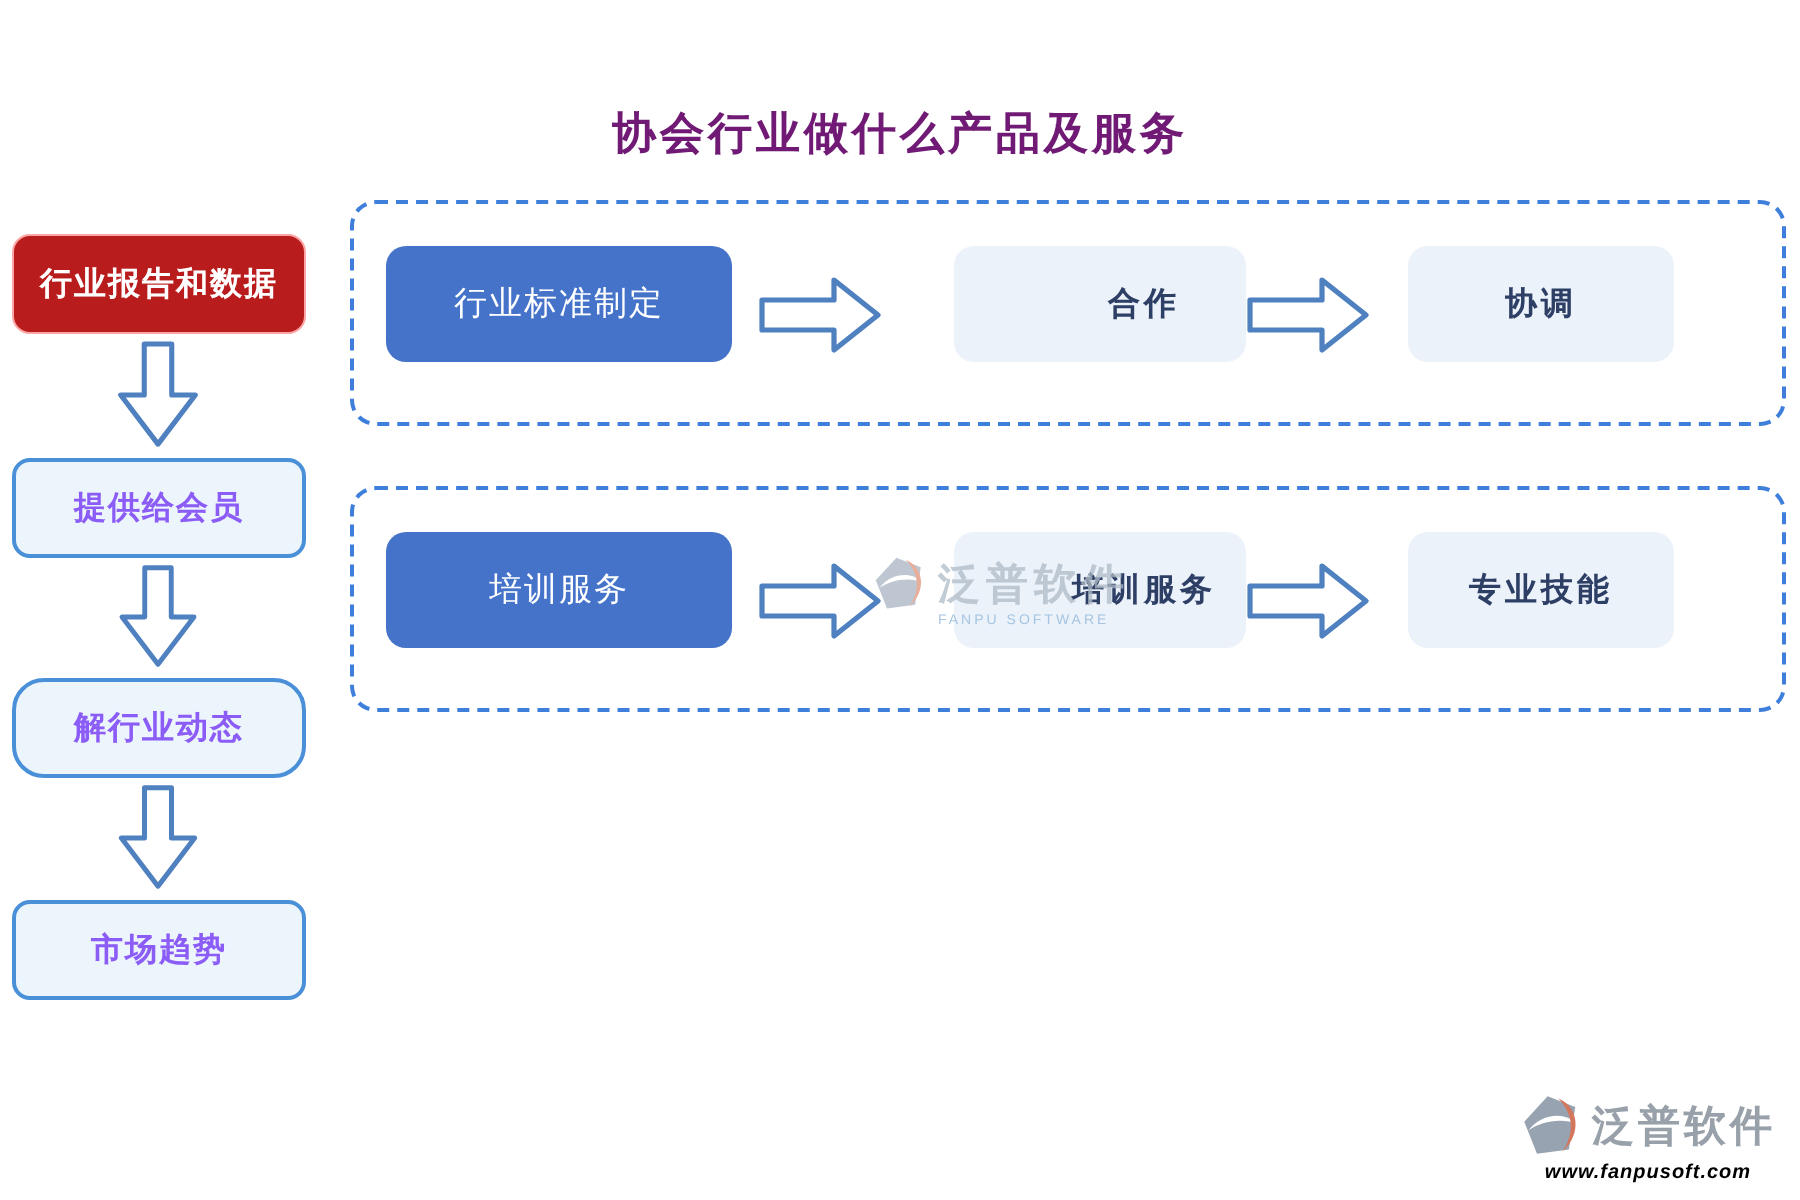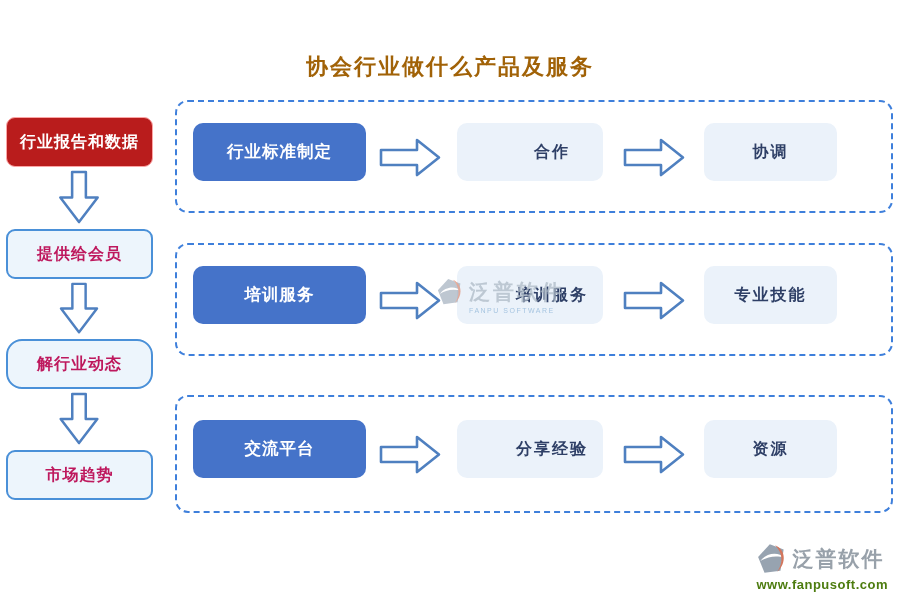--- a/index.html
+++ b/index.html
@@ -15,39 +15,39 @@
   .title {
     position: absolute;
     top: 52px;
     left: 0;
     width: 100%;
     text-align: center;
     font-family: "Liberation Serif", "DejaVu Serif", serif;
     font-size: 22px;
     font-weight: 600;
     letter-spacing: 2px;
-    color: #a16207;
+    color: #701a75;
   }
 
   
   .lbox {
     position: absolute;
     left: 6px;
     width: 147px;
     height: 50px;
     border-radius: 9px;
     display: flex;
     align-items: center;
     justify-content: center;
     font-size: 16px;
     font-weight: bold;
     letter-spacing: 1px;
     background: #EDF5FC;
     border: 2px solid #4A90D8;
-    color: #be185d;
+    color: #8b5cf6;
   }
   .lbox.primary {
     background: #b91c1c;
     border: 1px solid #fca5a5;
     color: #ffffff;
   }
   .lb1 { top: 117px; }
   .lb2 { top: 229px; }
   .lb3 { top: 339px; border-radius: 16px; }
   .lb4 { top: 450px; }
@@ -75,38 +75,38 @@
     top: 21px;
     width: 173px;
     height: 58px;
     border-radius: 10px;
     background: #4573C9;
     color: #fff;
     display: flex;
     align-items: center;
     justify-content: center;
     font-size: 16.5px;
-    font-weight: bold;
+    font-weight: normal;
     letter-spacing: 1px;
   }
   .litebox {
     position: absolute;
     top: 21px;
     height: 58px;
     border-radius: 10px;
     background: #EBF2FA;
     color: #2E3F66;
     display: flex;
     align-items: center;
     justify-content: center;
     font-size: 16px;
     font-weight: bold;
     letter-spacing: 2px;
   }
-  .pos1 { left: 280px; width: 146px; padding-left: 44px; }
+  .pos1 { left: 300px; width: 146px; padding-left: 44px; }
   .pos2 { left: 527px; width: 133px; }
   .rarrow { position: absolute; top: 35px; width: 63px; height: 41px; }
   .ra1 { left: 202px; }
   .ra2 { left: 446px; }
   .r3 .bluebox, .r3 .litebox { top: 23px; }
   .r3 .rarrow { top: 37px; }
 
   
   .watermark {
     position: absolute;
@@ -145,25 +145,26 @@
   }
   .fb-top { display: flex; align-items: center; }
   .fb-name {
     font-size: 21px;
     font-weight: bold;
     letter-spacing: 2px;
     color: #98A1AA;
     margin-left: 2px;
   }
   .fb-url {
-    font-size: 13px;
+    font-size: 10px;
     font-weight: bold;
     letter-spacing: 0.5px;
-    color: #4d7c0f;
+    color: #000000;
     margin-top: 1px;
+    font-style: italic;
   }
 </style>
 </head>
 <body>
 
 <div class="canvas">
 
   <div class="title">协会行业做什么产品及服务</div>
 
   <div>
@@ -205,31 +206,20 @@
     <svg class="rarrow ra1" viewBox="0 0 63 41">
       <path d="M2 13 L38 13 L38 3 L60 20.5 L38 38 L38 28 L2 28 Z" fill="#ffffff" stroke="#4F80C0" stroke-width="2.6" stroke-linejoin="round"></path>
     </svg>
     <div class="litebox pos1">培训服务</div>
     <svg class="rarrow ra2" viewBox="0 0 63 41">
       <path d="M2 13 L38 13 L38 3 L60 20.5 L38 38 L38 28 L2 28 Z" fill="#ffffff" stroke="#4F80C0" stroke-width="2.6" stroke-linejoin="round"></path>
     </svg>
     <div class="litebox pos2">专业技能</div>
   </div>
 
-  <div class="row r3">
-    <div class="bluebox">交流平台</div>
-    <svg class="rarrow ra1" viewBox="0 0 63 41">
-      <path d="M2 13 L38 13 L38 3 L60 20.5 L38 38 L38 28 L2 28 Z" fill="#ffffff" stroke="#4F80C0" stroke-width="2.6" stroke-linejoin="round"></path>
-    </svg>
-    <div class="litebox pos1">分享经验</div>
-    <svg class="rarrow ra2" viewBox="0 0 63 41">
-      <path d="M2 13 L38 13 L38 3 L60 20.5 L38 38 L38 28 L2 28 Z" fill="#ffffff" stroke="#4F80C0" stroke-width="2.6" stroke-linejoin="round"></path>
-    </svg>
-    <div class="litebox pos2">资源</div>
-  </div>
 
   <div class="watermark">
     <svg class="wm-icon" width="30" height="32" viewBox="0 0 32 32">
       <path d="M13 2 L26 7 L23 27 L8 29 L2 14 Z" fill="#93A2B4"></path>
       <path d="M4 18 C10 10 21 9 27 15 C19 12 10 14 4 18 Z" fill="#ffffff"></path>
       <path d="M18 3 C28 7 29 20 20 28 C26 19 25 10 18 3 Z" fill="#D9795B"></path>
     </svg>
     <div class="wm-text">
       <span class="wm-name">泛普软件</span>
       <span class="wm-sub">FANPU SOFTWARE</span>

